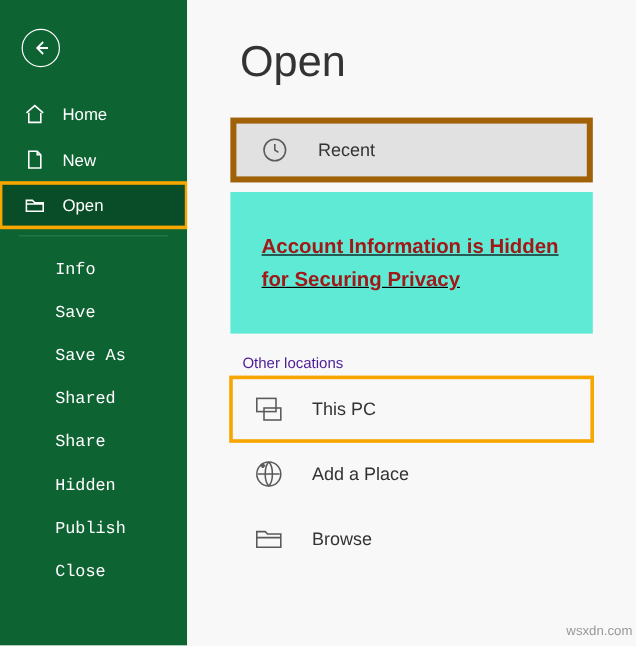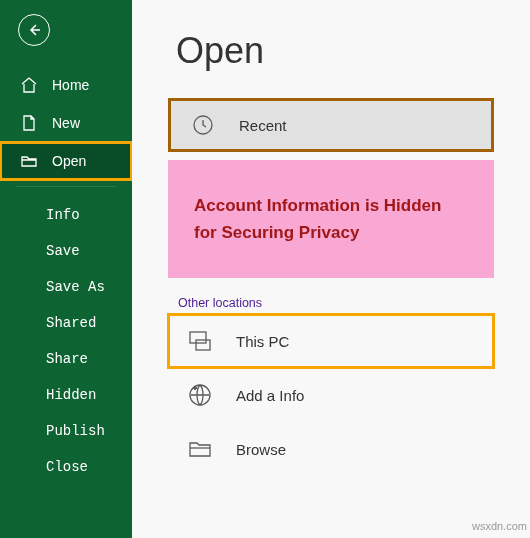--- a/index.html
+++ b/index.html
@@ -10,25 +10,25 @@
     }
     body {
       width: 530px;
       height: 538px;
       display: flex;
       background: #f5f5f5;
       overflow: hidden;
       position: relative;
     }
     .sidebar {
-      width: 132px;
+      width: 156px;
       background: #0e6333;
       display: flex;
       flex-direction: column;
-      padding-top: 14px;
+      padding-top: 24px;
     }
     .back-btn {
       width: 32px;
       height: 32px;
       border: 1px solid #fff;
       border-radius: 50%;
       margin-left: 18px;
       margin-bottom: 20px;
       display: flex;
       align-items: center;
@@ -90,38 +90,39 @@
     .list-row {
       display: flex;
       align-items: center;
       gap: 22px;
       padding: 0 18px;
       height: 54px;
       cursor: pointer;
     }
     .list-row.recent {
       background: #e1e1e1;
-      border: 3px solid #a16207;
+      border: 5px solid #a16207;
     }
     .list-row .row-icon {
       width: 28px;
       height: 28px;
       display: flex;
       align-items: center;
       justify-content: center;
     }
     .list-row .row-icon svg { stroke: #5a5a5a; fill: none; stroke-width: 1.3; }
     .list-row .row-label {
       font-size: 15px;
       color: #333;
     }
     .hidden-box {
       margin: 8px 36px 14px 36px;
-      background: #f9a8d4;
+      background: #5eead4;
       padding: 32px 26px;
+      text-decoration: underline;
     }
     .hidden-box .hmsg {
       color: #a01818;
       font-size: 17px;
       font-weight: 600;
       line-height: 1.6;
     }
     .section-label {
       font-size: 12.5px;
       color: #4c1d95;
@@ -222,21 +223,21 @@
     </div>
 
     <div class="list-row">
       <span class="row-icon">
         <svg width="26" height="26" viewBox="0 0 26 26">
             <circle cx="13" cy="13" r="10"></circle>
             <path d="M4 13 H22 M13 3 C9 7 9 19 13 23 M13 3 C17 7 17 19 13 23"></path>
             <path d="M6 6 h4 M8 4 v4" stroke-width="1.8"></path>
           </svg>
       </span>
-      <span class="row-label">Add a Info</span>
+      <span class="row-label">Add a Place</span>
     </div>
 
     <div class="list-row">
       <span class="row-icon">
         <svg width="26" height="26" viewBox="0 0 26 26">
             <path d="M3 7 H10 L12 9 H23 V20 H3 Z"></path>
             <path d="M3 12 H23"></path>
           </svg>
       </span>
       <span class="row-label">Browse</span>

